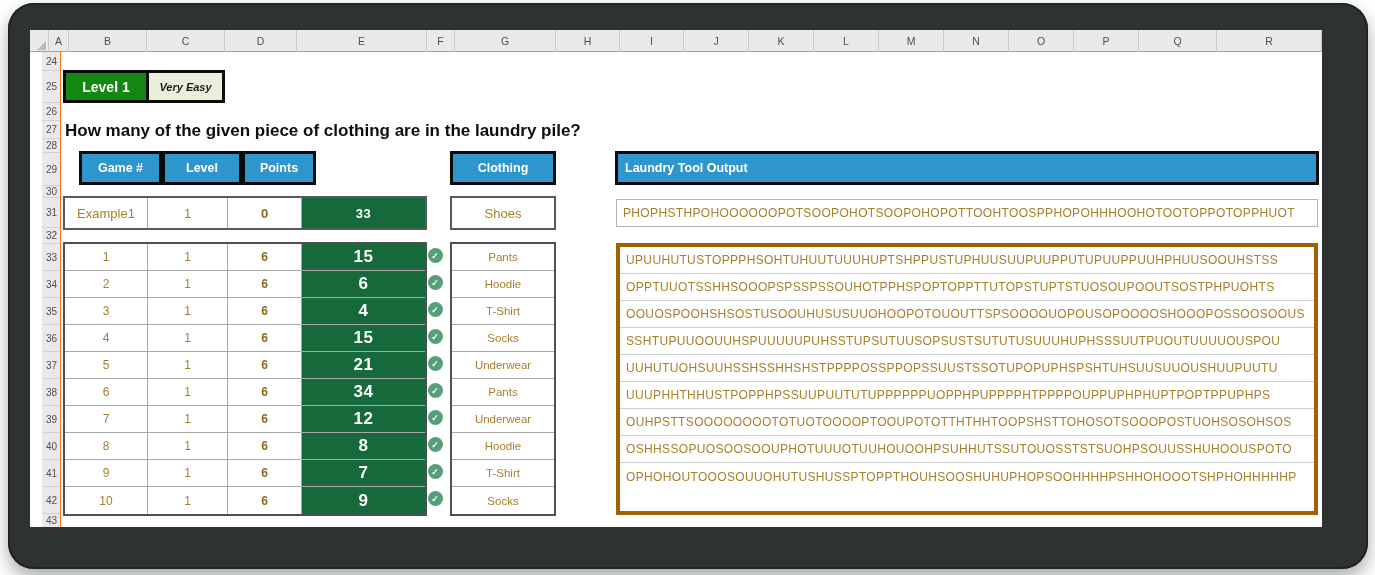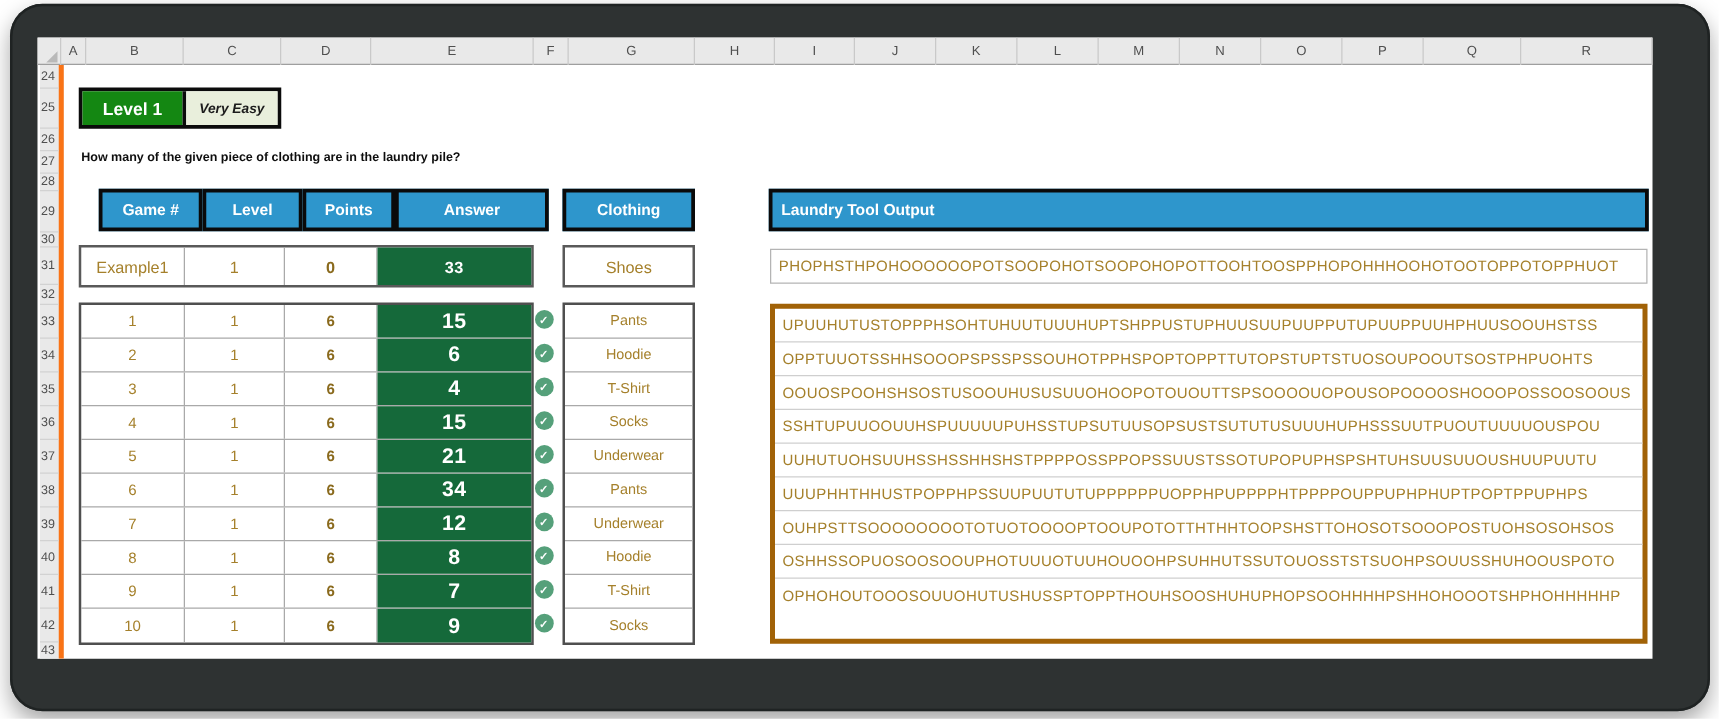--- a/index.html
+++ b/index.html
@@ -18,35 +18,35 @@
   
   .colstrip { position:absolute; left:0; top:0; width:1292px; height:22px;
               background:var(--grid_header_bg); border-bottom:1px solid #9f9f9f; display:flex; }
   .corner { width:19px; height:22px; border-right:1px solid #c9c9c9; position:relative; }
   .corner .tri { position:absolute; right:2px; bottom:2px; width:0; height:0;
                  border-left:9px solid transparent; border-bottom:9px solid #b9b9b9; }
   .collabel { height:22px; display:flex; align-items:center; justify-content:center;
               font-size:10.5px; color:var(--grid_header_text); border-right:1px solid #c9c9c9; }
 
   
-  .rowstrip { position:absolute; left:2px; top:22px; width:19px; height:475px;
-              background:var(--grid_header_bg); border-right:4px solid #f97316; }
+  .rowstrip { position:absolute; left:12px; top:22px; width:19px; height:475px;
+              background:var(--grid_header_bg); border-right:1px solid #f97316; }
   .rowlabel { display:flex; align-items:center; justify-content:flex-end; padding-right:3px;
               font-size:10px; color:var(--grid_header_text); border-bottom:1px solid #d2d2d2; }
 
   
   .badge { position:absolute; left:33px; top:40px; width:162px; height:33px;
            border:3px solid #0b0b0b; display:flex; }
   .badge-main { width:80px; background:var(--badge_green); color:#fff; font-weight:bold;
                 font-size:14px; display:flex; align-items:center; justify-content:center; }
   .badge-div { width:3px; background:#0b0b0b; }
   .badge-sub { flex:1; background:var(--badge_light_bg); color:#1c1c1c; font-style:italic;
                font-weight:600; font-size:11px; display:flex; align-items:center; justify-content:center; }
 
-  .question { position:absolute; left:35px; top:91px; font-size:10px; font-weight:bold; color:#0e0e0e; }
+  .question { position:absolute; left:35px; top:91px; font-size:17px; font-weight:bold; color:#0e0e0e; }
 
   
   .hdr-left { position:absolute; left:33px; top:121px; display:flex;padding-left:16px; }
   .hcell { height:34px; border:3px solid var(--border_black); background:var(--header_blue);
            color:#fff; font-weight:bold; font-size:12.5px;
            display:flex; align-items:center; justify-content:center; }
   .hdr-clothing { position:absolute; left:420px; top:121px; width:106px; }
   .hdr-output { position:absolute; left:585px; top:121px; }
   .hdr-output .hcell { width:704px; justify-content:flex-start; padding-left:7px; }
 
@@ -149,21 +149,20 @@
       <div class="badge-div"></div>
       <div class="badge-sub">Very Easy</div>
     </div>
 
     <div class="question">How many of the given piece of clothing are in the laundry pile?</div>
 
     <div class="hdr-left">
       <div class="hcell" style="width:83px">Game #</div>
       <div class="hcell" style="width:80px">Level</div>
       <div class="hcell" style="width:74px">Points</div>
-      <div class="hcell" style="width:123px">Answer</div>
     </div>
     <div class="hdr-clothing">
       <div class="hcell" style="width:106px">Clothing</div>
     </div>
     <div class="hdr-output">
       <div class="hcell">Laundry Tool Output</div>
     </div>
 
     <div class="ex-left">
       <div class="cell">Example1</div>

